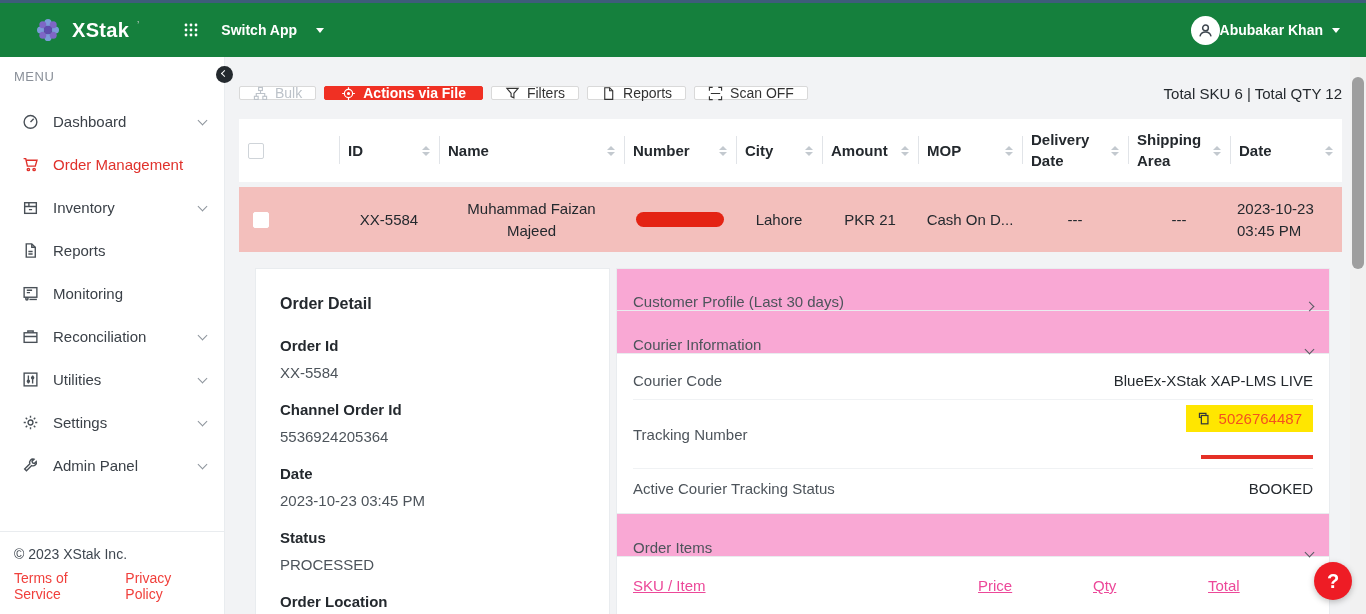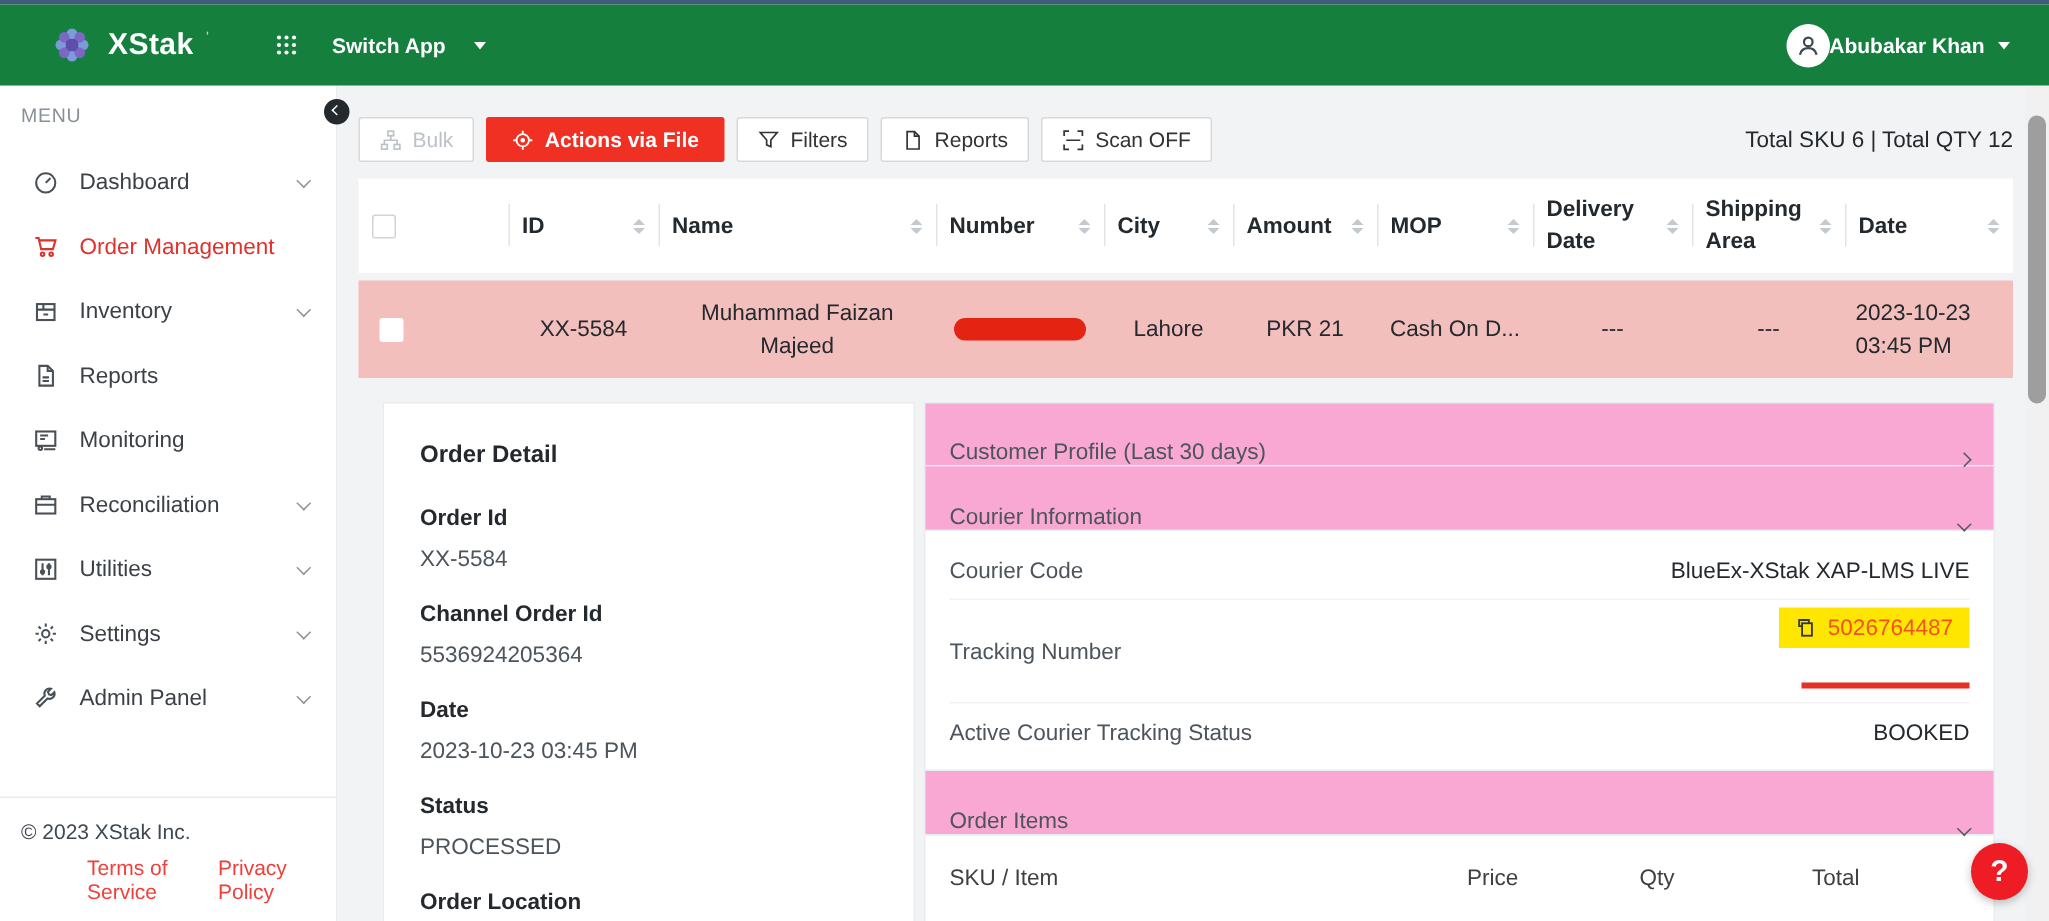--- a/index.html
+++ b/index.html
@@ -32,33 +32,33 @@
   .sicon { width:17px; height:17px; flex:0 0 17px; }
   .slabel { font-size:15px; color:#3b4148; margin-left:14px; flex:1; }
   .sitem.active .slabel { color:#e0312b; }
   .chev { display:inline-block; width:7px; height:7px; border-right:1.5px solid #8d949c;
           border-bottom:1.5px solid #8d949c; }
   .chev.down { transform:rotate(45deg); margin-top:-3px; }
   .chev.right { transform:rotate(-45deg); }
   .sidebar-footer { position:absolute; bottom:0; left:0; width:100%; border-top:1px solid #e9ecef;
                     padding:14px 14px 12px; }
   .copyright { font-size:14px; color:#3f4750; }
-  .flinks { display:flex; gap:10px; margin-top:8px;margin-left:44px; }
+  .flinks { display:flex; gap:10px; margin-top:8px; }
   .flink { font-size:14px; color:#f0403c; text-decoration:none; cursor:pointer; }
 
   .collapse-btn { position:absolute; top:66px; left:216px; width:17px; height:17px; border-radius:50%;
                   background:#24292e; border:none; z-index:20; cursor:pointer; }
   .collapse-btn .chev { width:5px; height:5px; border-color:#fff; border-width:1.5px;
                         position:absolute; top:5px; left:6px; transform:rotate(135deg); }
 
   
   .main { position:absolute; left:225px; top:57px; right:16px; bottom:0; padding:21px 8px 0 14px; }
 
   .toolbar { display:flex; align-items:center; height:30px; }
-  .btn { height:30px; display:flex; align-items:center; gap:7px; padding:0 13px; background:#fff;
+  .btn { height:14px; display:flex; align-items:center; gap:7px; padding:0 13px; background:#fff;
          border:1px solid #d9d9d9; border-radius:2px; font-size:14px; color:#333;
          font-family:"Liberation Sans",sans-serif; cursor:pointer; margin-right:8px; }
   .btn svg { width:15px; height:15px; }
   .btn.disabled { color:#bcc2c9; cursor:default; }
   .btn.primary { background:#f03023; border-color:#f03023; color:#fff; font-weight:bold; padding:0 16px; }
   .totals { margin-left:auto; font-size:15px; color:#24292e; }
 
   
   .otable { display:grid; grid-template-columns:44px 56px 100px 185px 112px 86px 96px 104px 106px 102px 1fr; }
   .thead { background:#fff; height:63px; margin-top:11px; }
@@ -98,21 +98,21 @@
   .kv-label { font-size:15px; color:#4d545b; }
   .kv-value { font-size:15px; color:#24292e; }
   .track-wrap { display:flex; flex-direction:column; align-items:flex-end; margin:5px 0 9px;gap:19px; }
   .track-box { display:flex; align-items:center; gap:8px; background:#ffe600; padding:5px 11px; }
   .track-num { font-size:15px; color:#f4511e; }
   .track-underline { width:112px; height:4px; background:#e53026; margin-top:4px; }
 
   .items-body { background:#fff; border:1px solid #e9ecef; border-top:none; padding:0 16px; height:108px; overflow:hidden; }
   .items-grid { display:grid; grid-template-columns:345px 115px 115px 1fr; }
   .items-head { padding:20px 0 22px; border-bottom:1px solid #eceef0; }
-  .items-head .cell { font-size:15px; color:#404040; }
+  .items-head .cell { font-size:15px; color:#ec4899;text-decoration:underline; }
   .items-row { padding-top:26px; }
 
   
   .scrollbar { position:absolute; top:57px; right:0; width:16px; bottom:0; background:#f1f1f1; }
   .scroll-thumb { position:absolute; top:20px; left:2px; width:12px; height:192px; background:#9e9e9e; border-radius:6px; cursor:pointer; }
   .help-btn { position:absolute; right:14px; bottom:14px; width:38px; height:38px; border-radius:50%;
               background:#ee1c25; color:#fff; border:none; font-size:20px; font-weight:bold;
               font-family:"Liberation Sans",sans-serif; cursor:pointer; box-shadow:0 2px 6px rgba(0,0,0,.25); }
 </style>
 </head>

